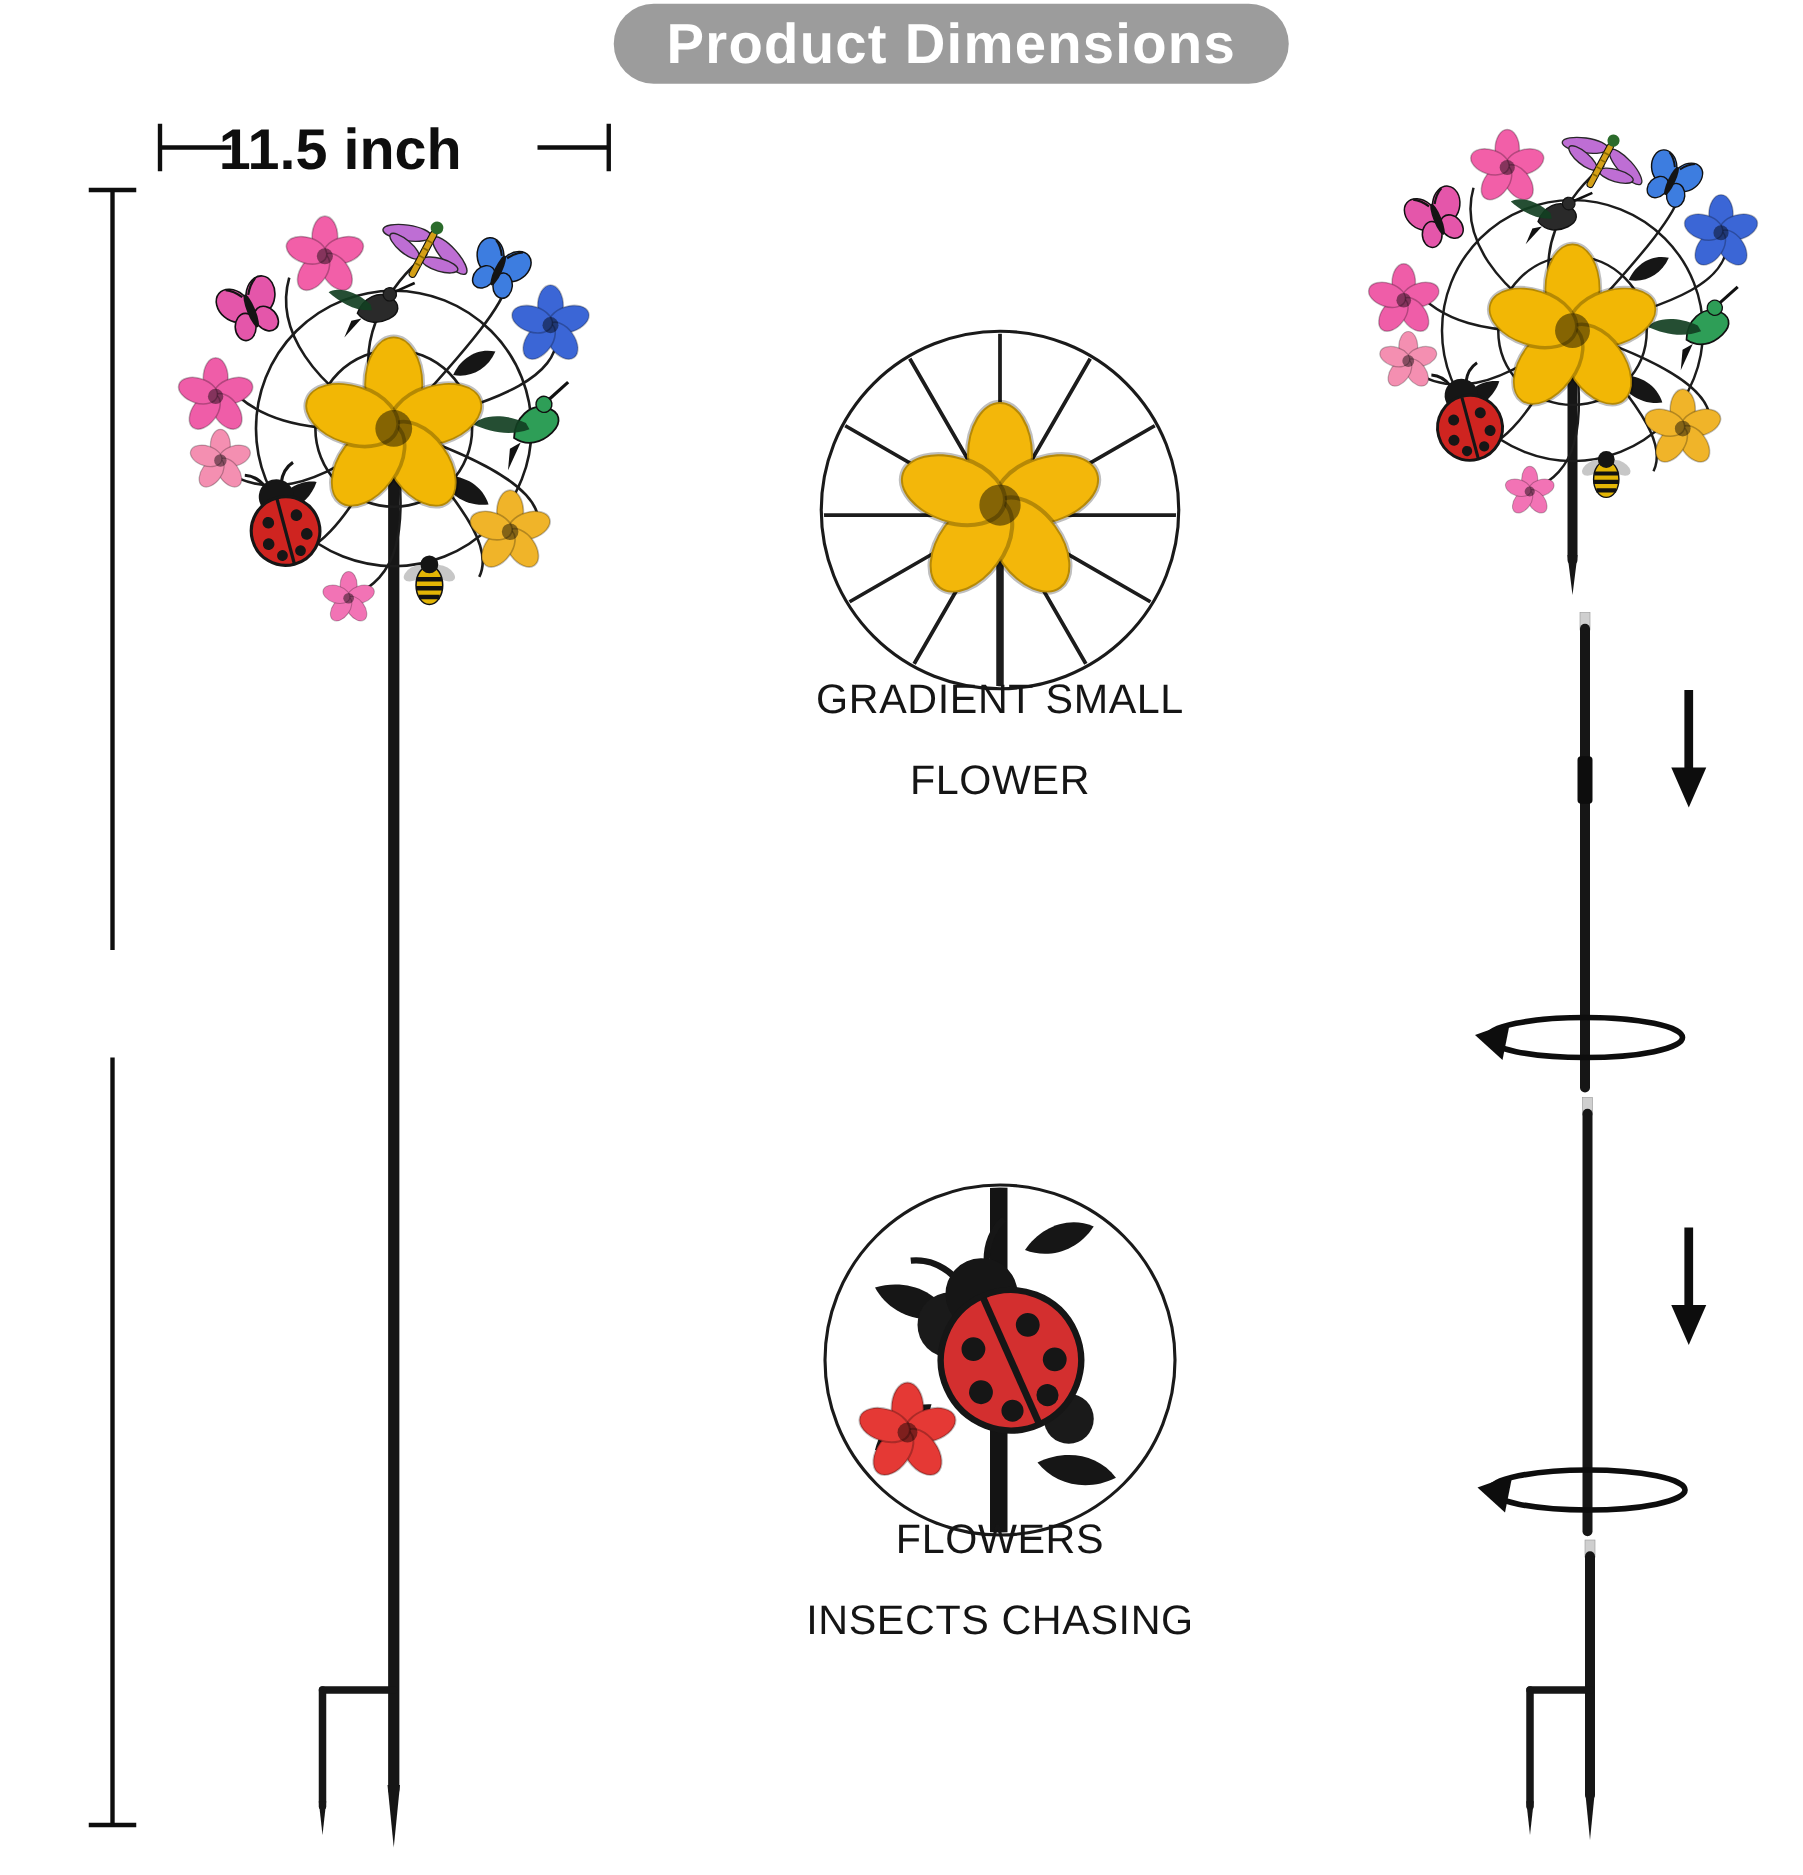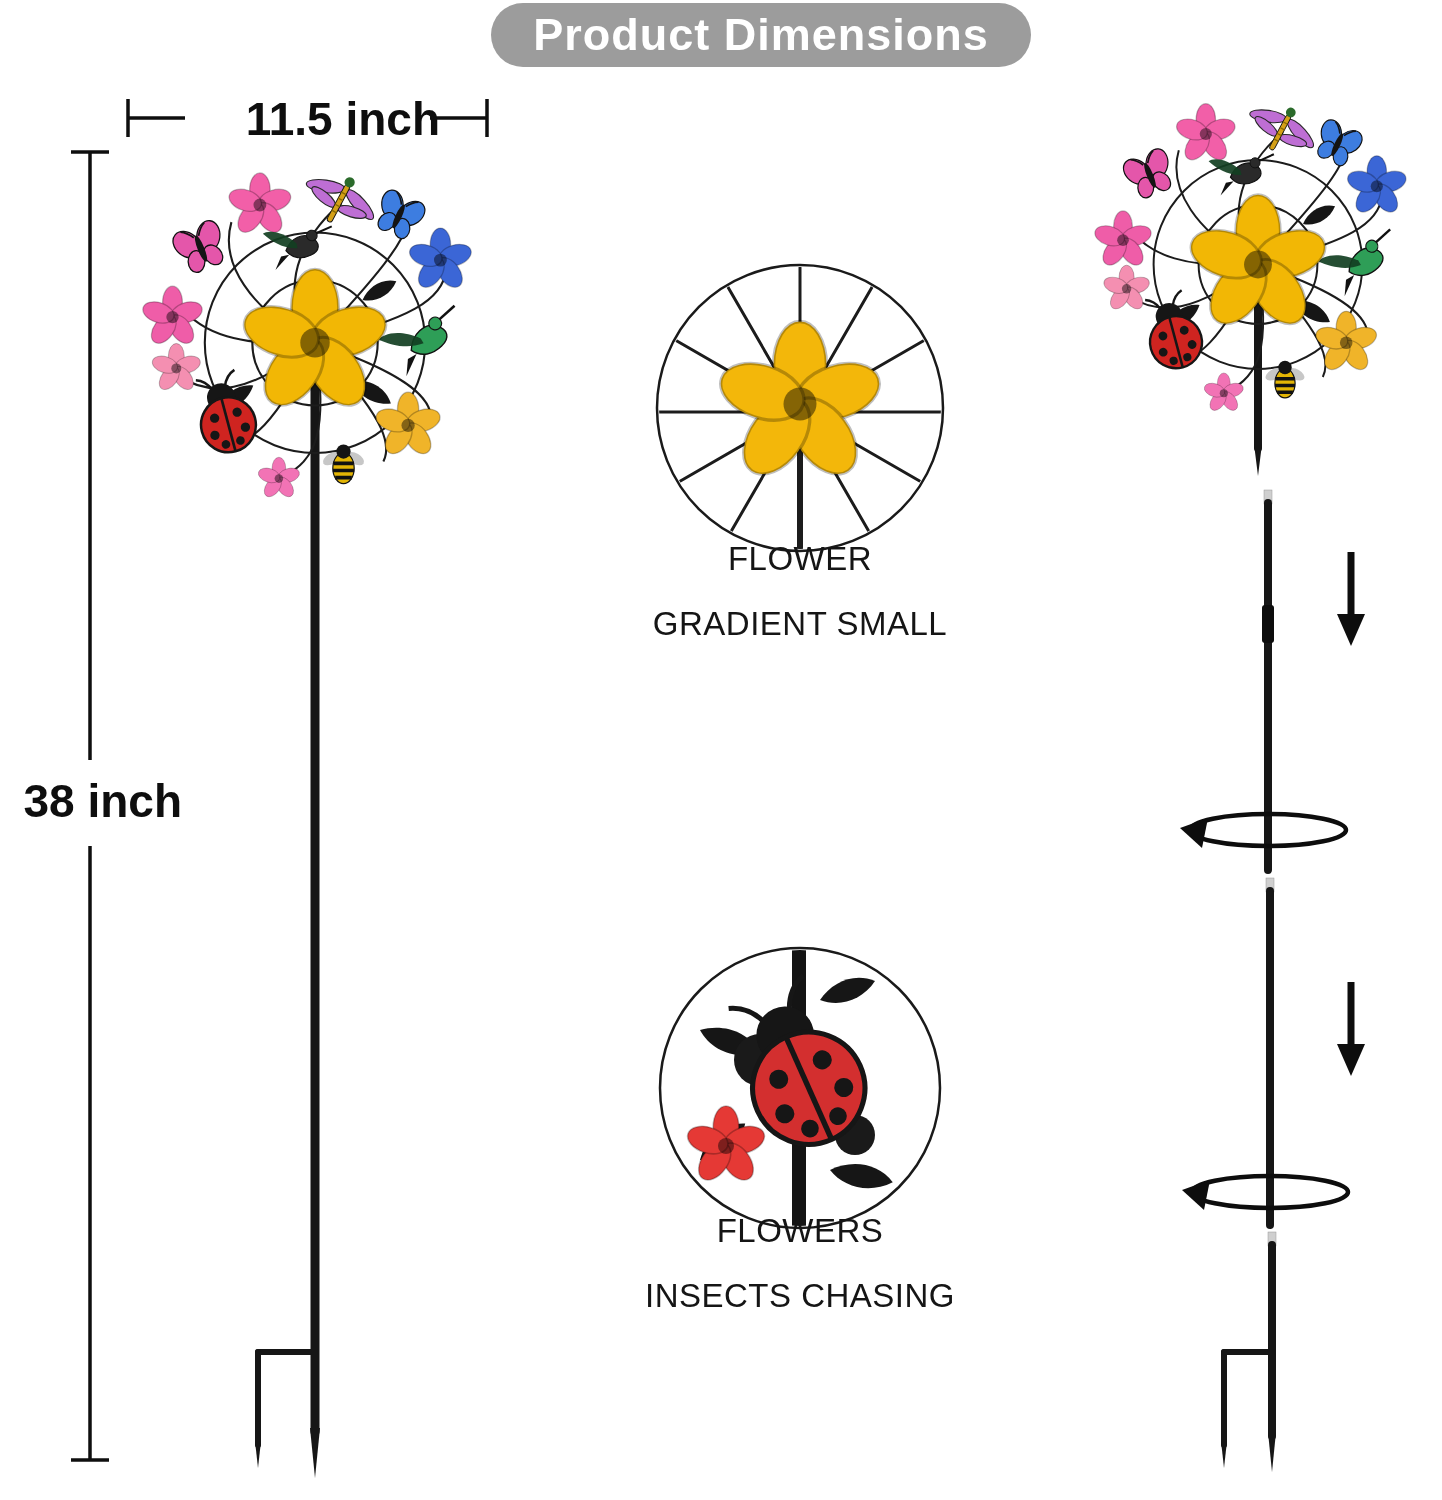--- a/index.html
+++ b/index.html
@@ -11,21 +11,21 @@
   .banner {
     position:absolute; left:491px; top:3px; width:540px; height:64px;
     background:var(--banner-gray,#9c9c9c); border-radius:34px;
     display:flex; align-items:center; justify-content:center;
   }
   .banner span {
     color:var(--banner-text,#ffffff); font-size:45px; font-weight:bold; letter-spacing:1px;
   }
   .dim-label {
     position:absolute; color:var(--ink,#0e0e0e); font-weight:bold;
-    font-size:46px; text-align:right; white-space:nowrap;
+    font-size:46px; text-align:left; white-space:nowrap;
   }
   .width-label  { left:175px; top:92px;  width:265px; }
   .height-label { left:0px;   top:774px; width:182px; }
   .callout-text {
     position:absolute; text-align:center; color:#151515;
     font-size:33px; letter-spacing:0.5px;
   }
   .callout-text div + div { margin-top:27px; }
 </style>
 </head>
@@ -237,25 +237,24 @@
       <polygon points="1204,1210 1182,1190 1210,1180" fill="#0d0d0d"></polygon>
     </g>
   </svg>
 
   <div class="banner">
     <span>Product Dimensions</span>
   </div>
 
   <div class="dim-label width-label">11.5 inch</div>
 
-  <div class="dim-label height-label">38 inch</div>
 
   <div class="callout-text" style="left:610px; top:540px; width:380px;">
+    <div>GRADIENT SMALL</div>
     <div>FLOWER</div>
-    <div>GRADIENT SMALL</div>
   </div>
 
   <div class="callout-text" style="left:610px; top:1212px; width:380px;">
     <div>FLOWERS</div>
     <div>INSECTS CHASING</div>
   </div>
 
 </div>
 
 </body></html>

